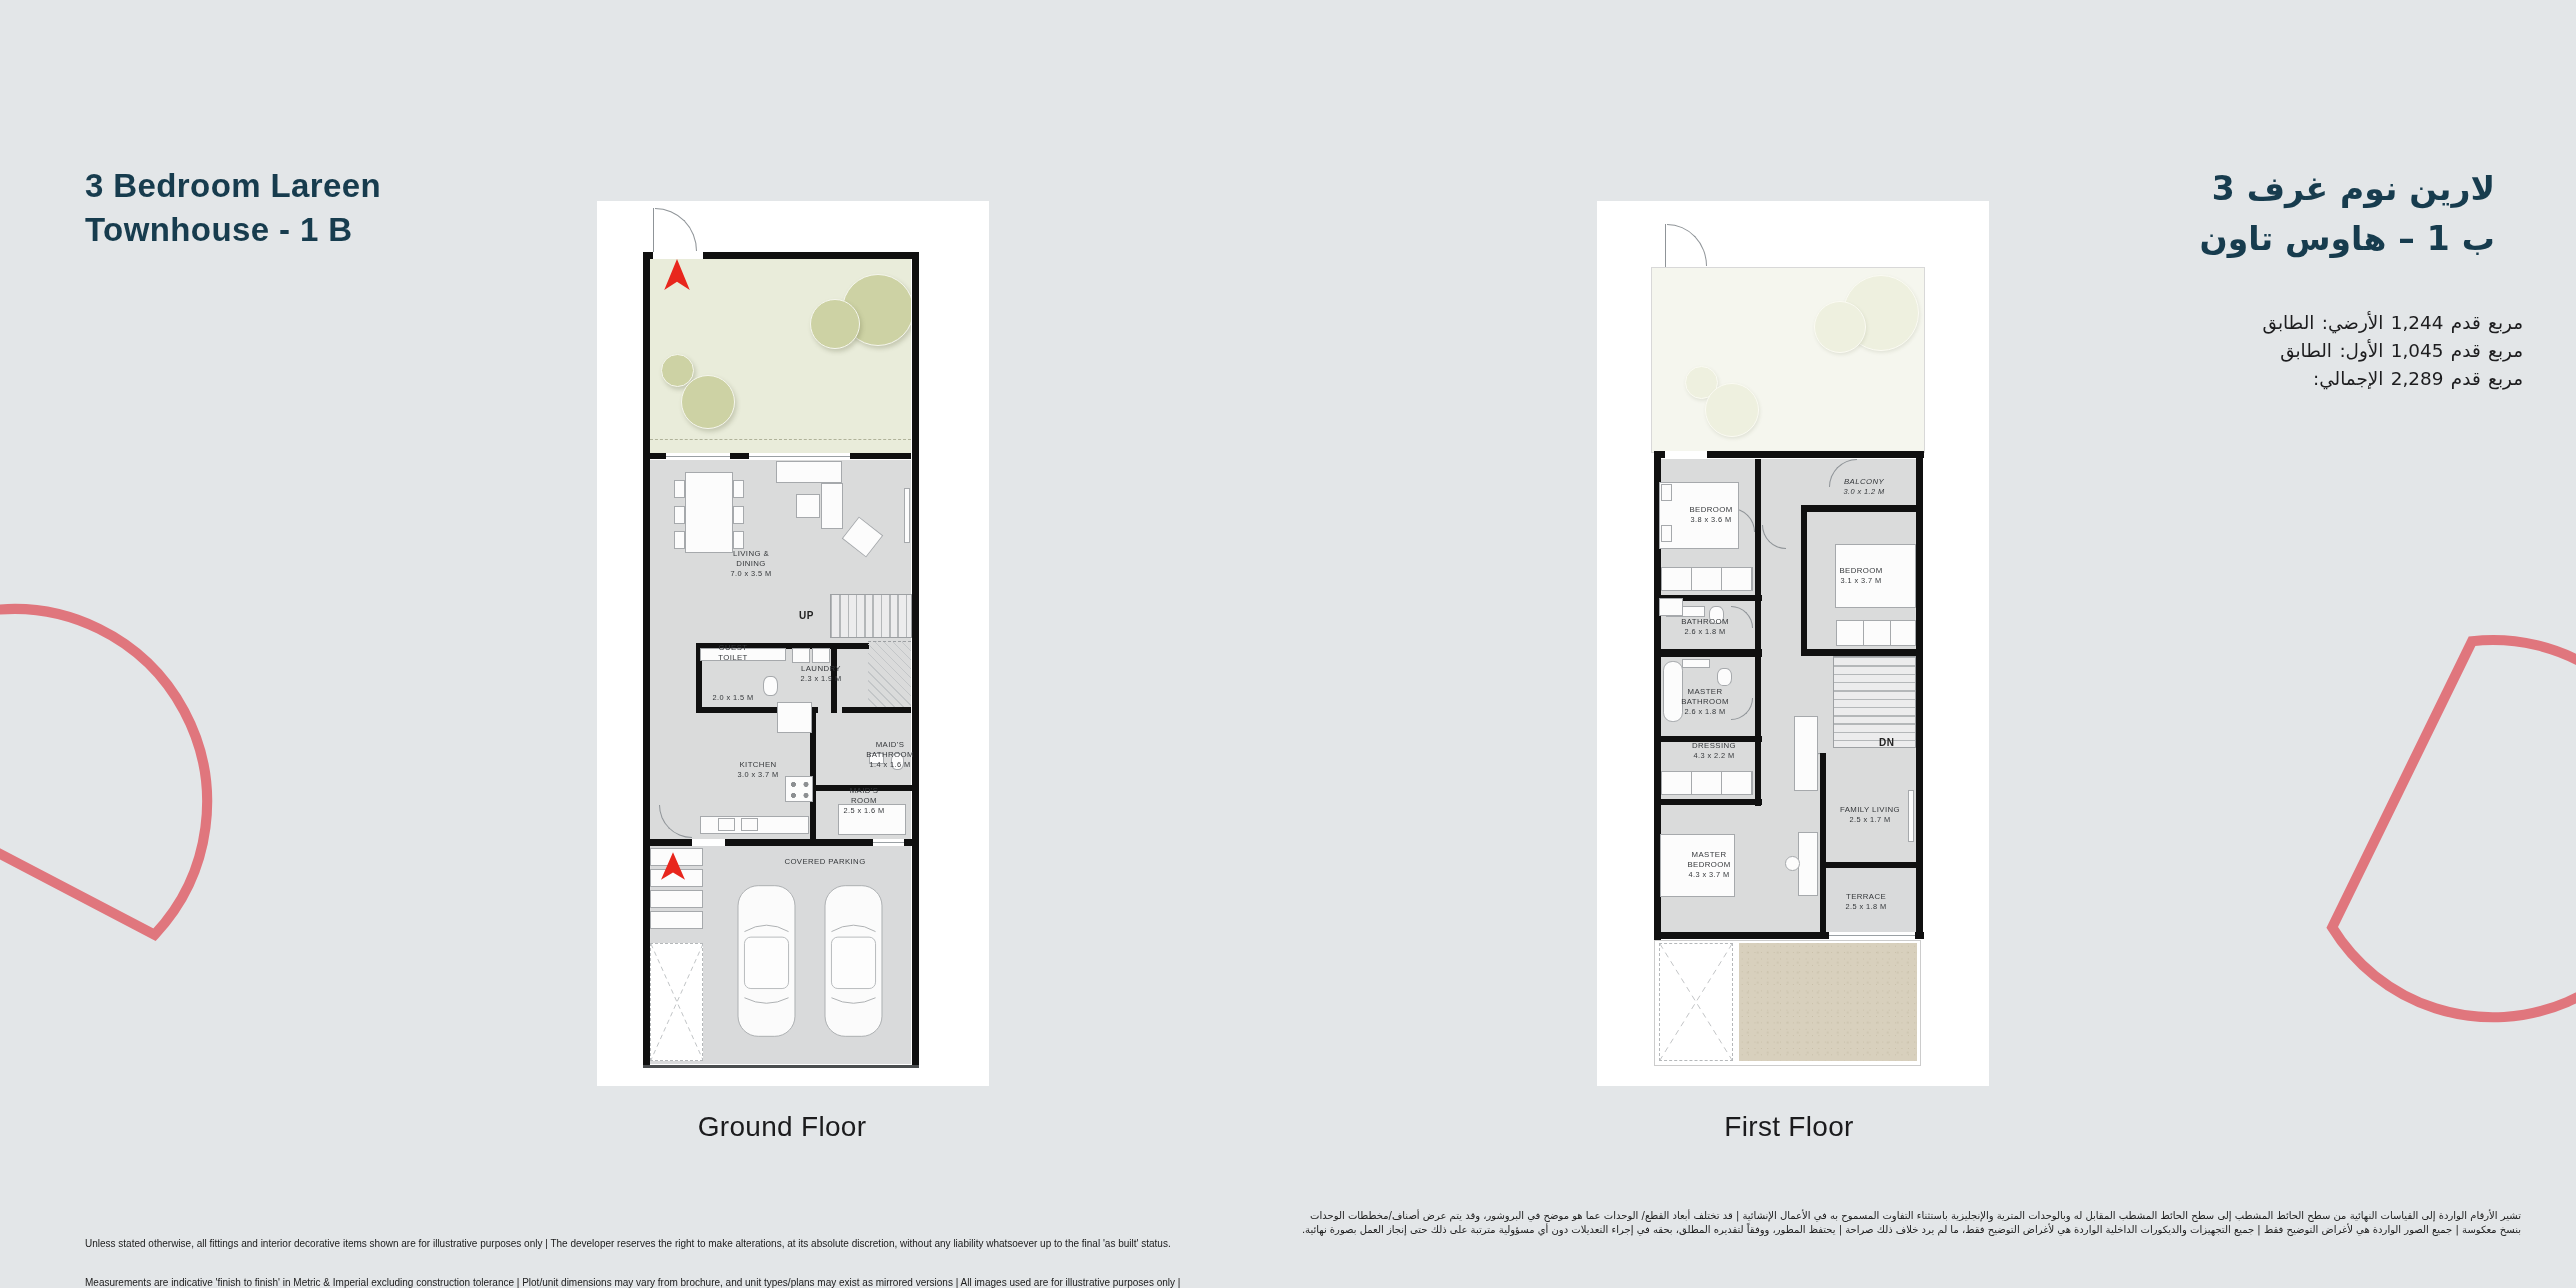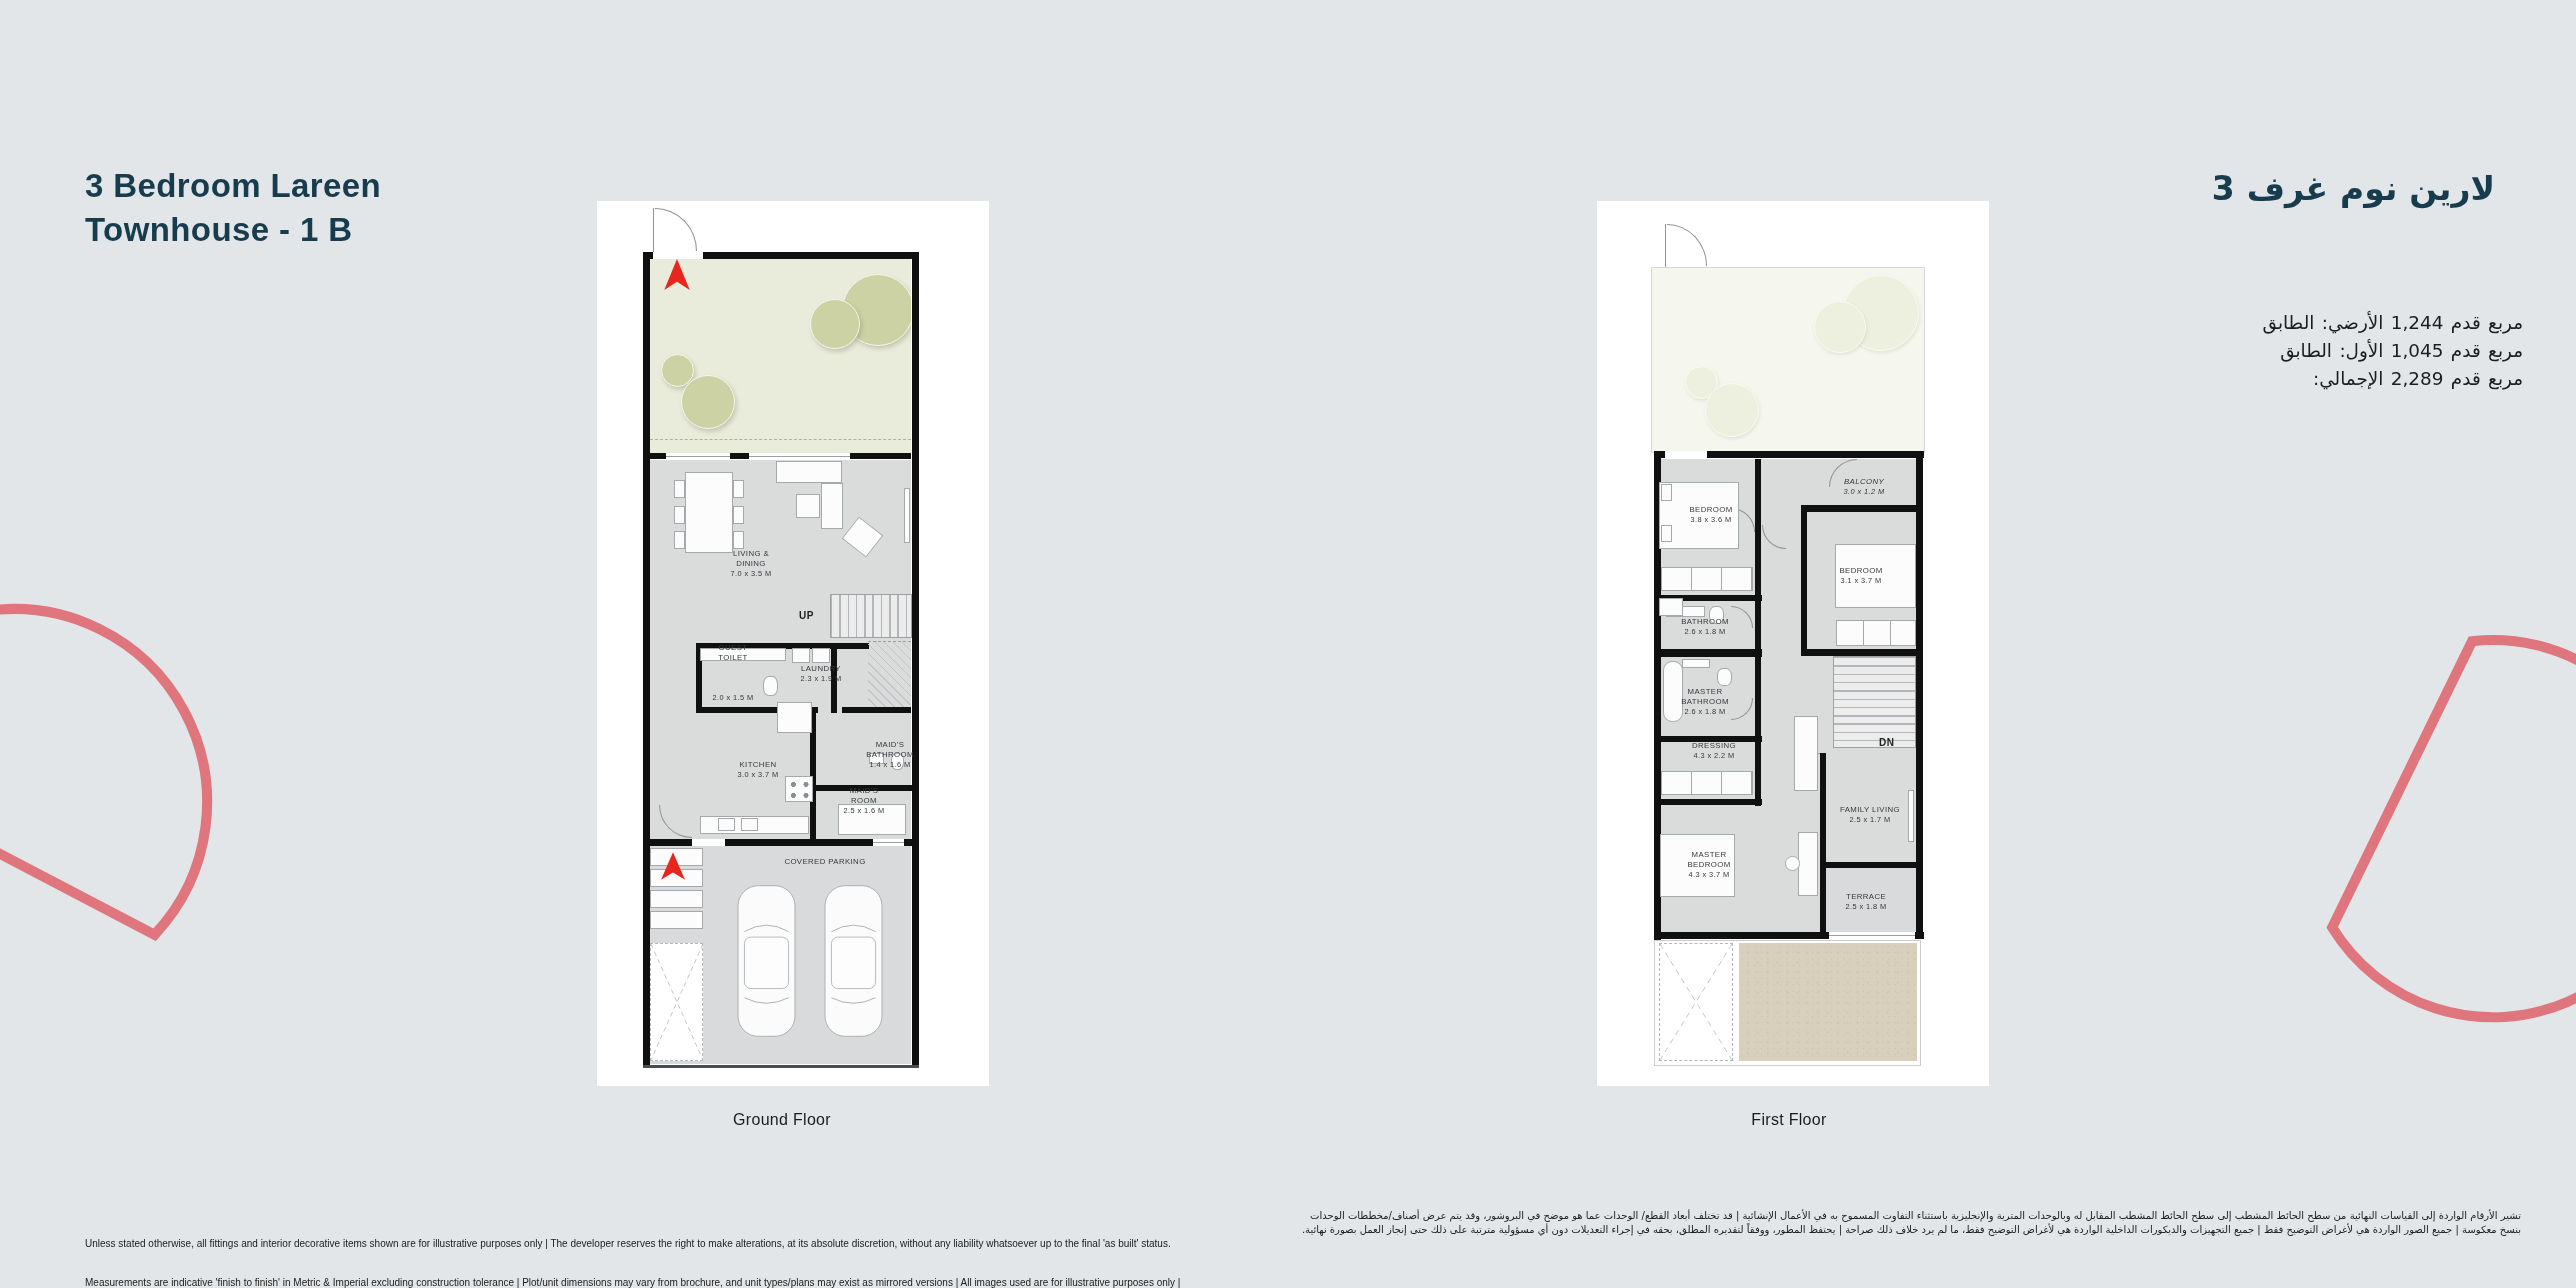--- a/index.html
+++ b/index.html
@@ -34,21 +34,21 @@
   .sand{background-color:#d8d0bd;background-image:radial-gradient(#c6bda6 0.7px,transparent 0.9px),radial-gradient(#cfc7b2 0.7px,transparent 0.9px);background-size:6.4px 6.4px,10px 10px;background-position:0 0,3.7px 4.6px;}
   .dashline{border-top:0.9px dashed #b0b39a;}
   .arc{box-sizing:border-box;border:0 solid #8f9498;background:transparent;}
   .leaf{background:#ffffff;border-left:1.4px solid #8f9498;box-sizing:border-box;}
 
   .lbl{transform:translate(-50%,-50%);width:59px;display:flex;flex-direction:column;align-items:center;text-align:center;
        font-size:7.8px;line-height:10px;letter-spacing:0.4px;color:#34373a;font-weight:500;}
   .lbl .dims{font-size:7.4px;white-space:nowrap;}
   .stair-lbl{font-size:10px;font-weight:700;color:#222;letter-spacing:0.5px;}
 
-  .caption{width:184px;text-align:center;font-size:16px;color:#1b1b1d;letter-spacing:0.3px;}
+  .caption{width:184px;text-align:center;font-size:28px;color:#1b1b1d;letter-spacing:0.3px;}
 
   .disc{font-size:10px;line-height:13px;color:#202020;white-space:pre;}
   .disc-ar{direction:rtl;text-align:right;font-family:"DejaVu Sans","Liberation Sans",sans-serif;font-size:10px;line-height:14px;color:#202020;white-space:nowrap;}
 
   .deco{position:absolute;left:0;top:0;pointer-events:none;}
 </style>
 </head>
 <body>
 
 <div class="page">
@@ -62,20 +62,27 @@
     <div>3 Bedroom Lareen</div>
     <div>Townhouse - 1 B</div>
   </div>
 
   <div class="abs title-ar">
     <div class="ln">
       <span class="w">3</span>
       <span class="w">غرف</span>
       <span class="w">نوم</span>
       <span class="w">لارين</span>
+    </div>
+    <div class="ln">
+      <span class="w">تاون</span>
+      <span class="w">هاوس</span>
+      <span class="w">–</span>
+      <span class="w">1</span>
+      <span class="w">ب</span>
     </div>
   </div>
   <div class="abs areas-ar">
     <div class="ln">
       <span class="w">الطابق</span>
       <span class="w">الأرضي:</span>
       <span class="w">1,244</span>
       <span class="w">قدم</span>
       <span class="w">مربع</span>
     </div>

